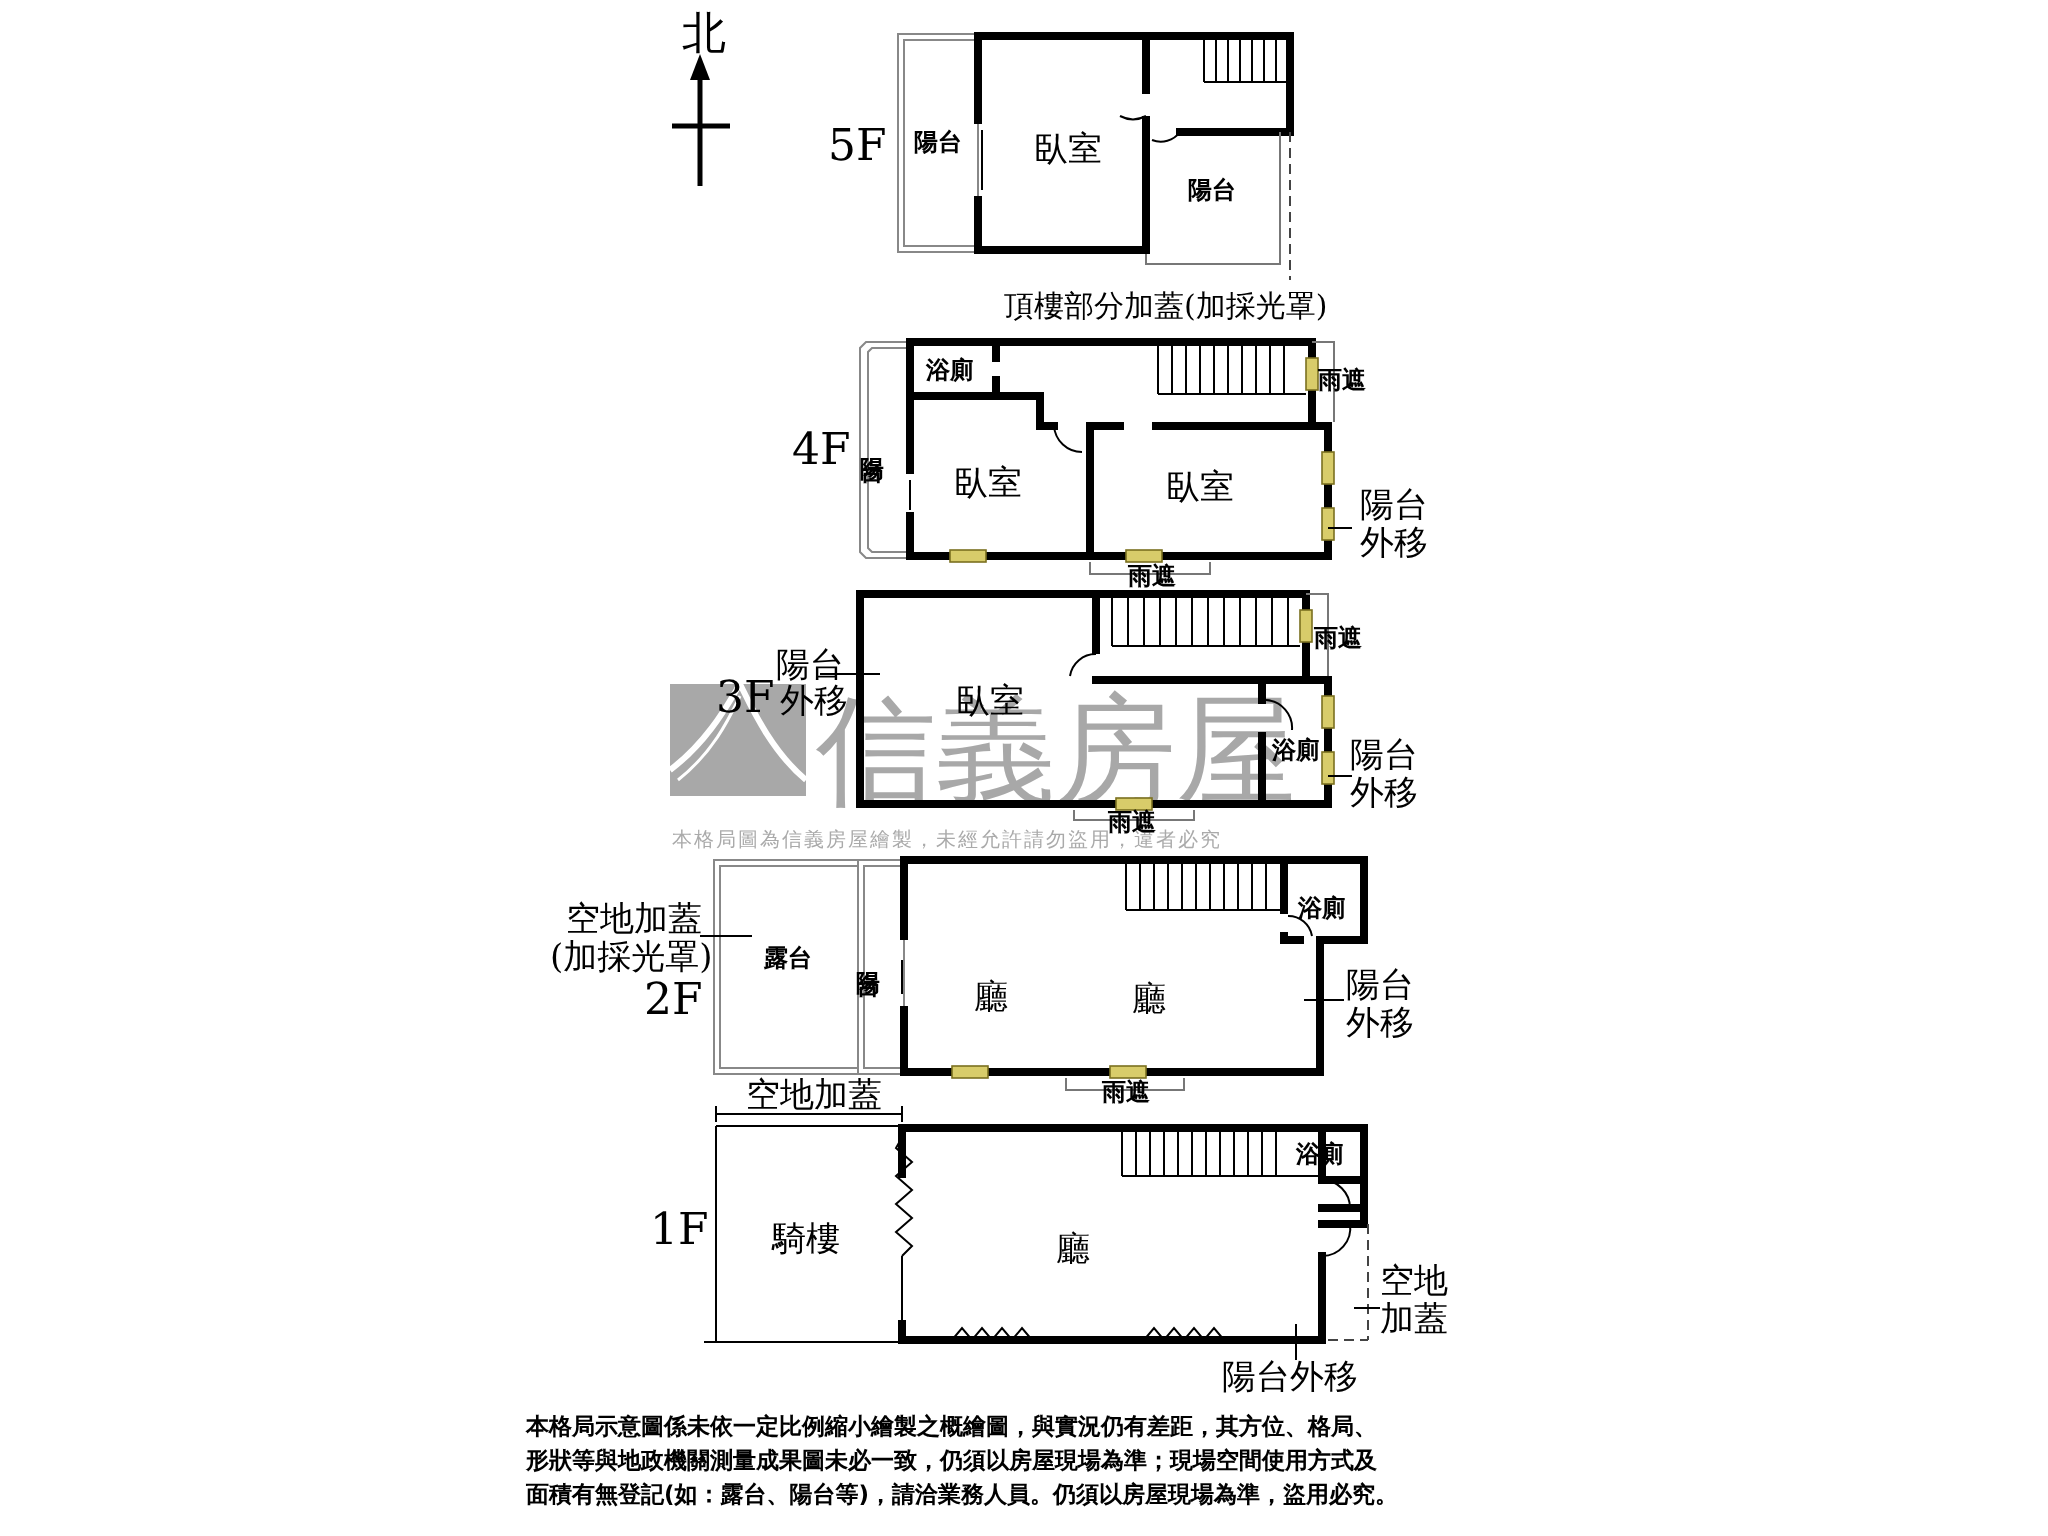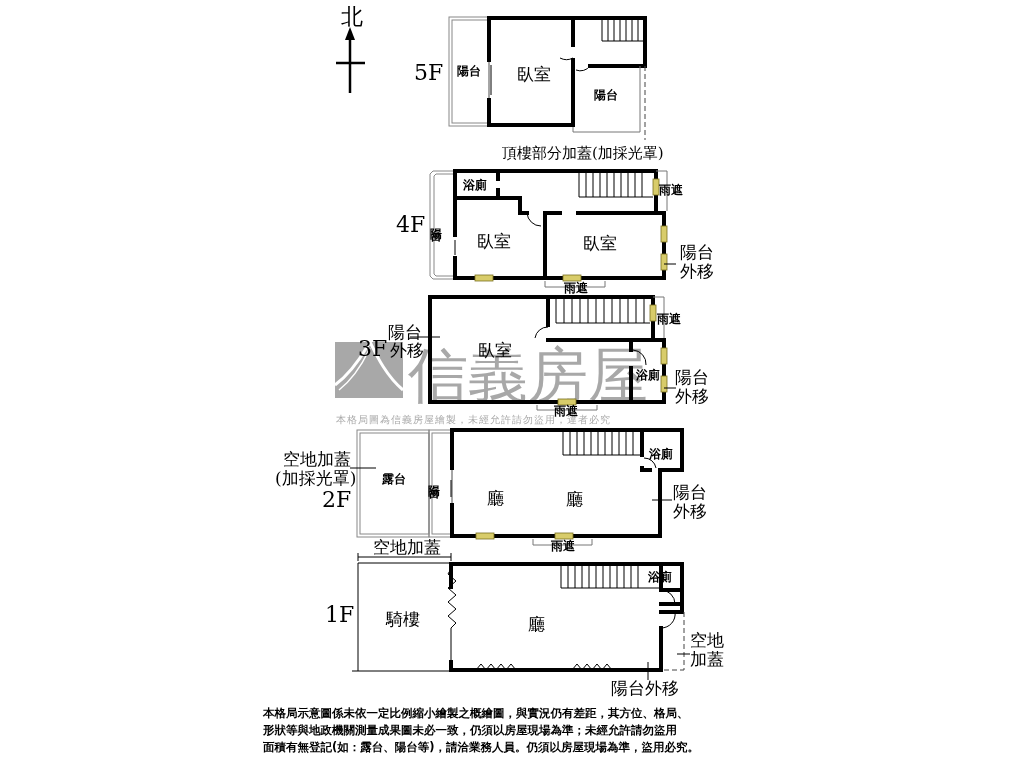--- a/index.html
+++ b/index.html
@@ -292,15 +292,15 @@
     <text class="lbl-lg" x="528" y="630">廳</text>
     <text class="lbl" x="648" y="581">浴廁</text>
     <text class="lbl-lg" x="690" y="646">空地</text>
     <text class="lbl-lg" x="690" y="665">加蓋</text>
     <text class="lbl-lg" x="611" y="694">陽台外移</text>
   </g>
 </svg>
 
 <div class="footer">
   <span>本格局示意圖係未依一定比例縮小繪製之概繪圖，與實況仍有差距，其方位、格局、</span>
-  <span>形狀等與地政機關測量成果圖未必一致，仍須以房屋現場為準；未經允許請勿盜用</span>
+  <span>形狀等與地政機關測量成果圖未必一致，仍須以房屋現場為準；現場空間使用方式及</span>
   <span>面積有無登記(如：露台、陽台等)，請洽業務人員。仍須以房屋現場為準，盜用必究。</span>
 </div>
 
 </body></html>

